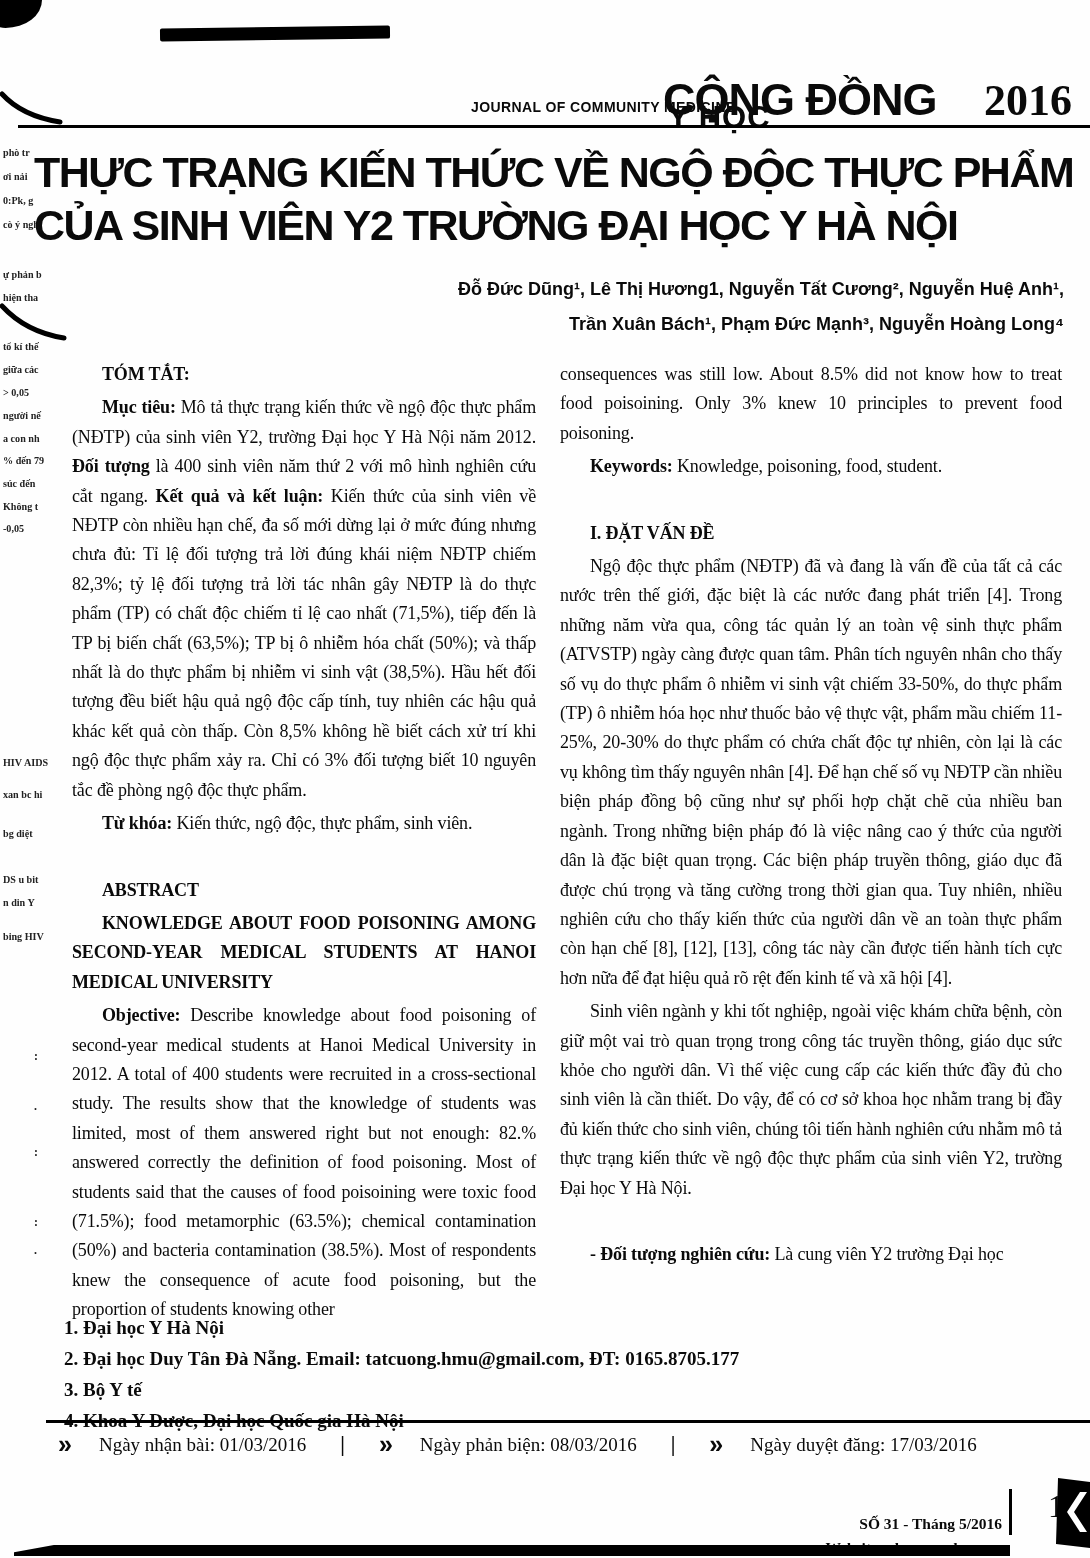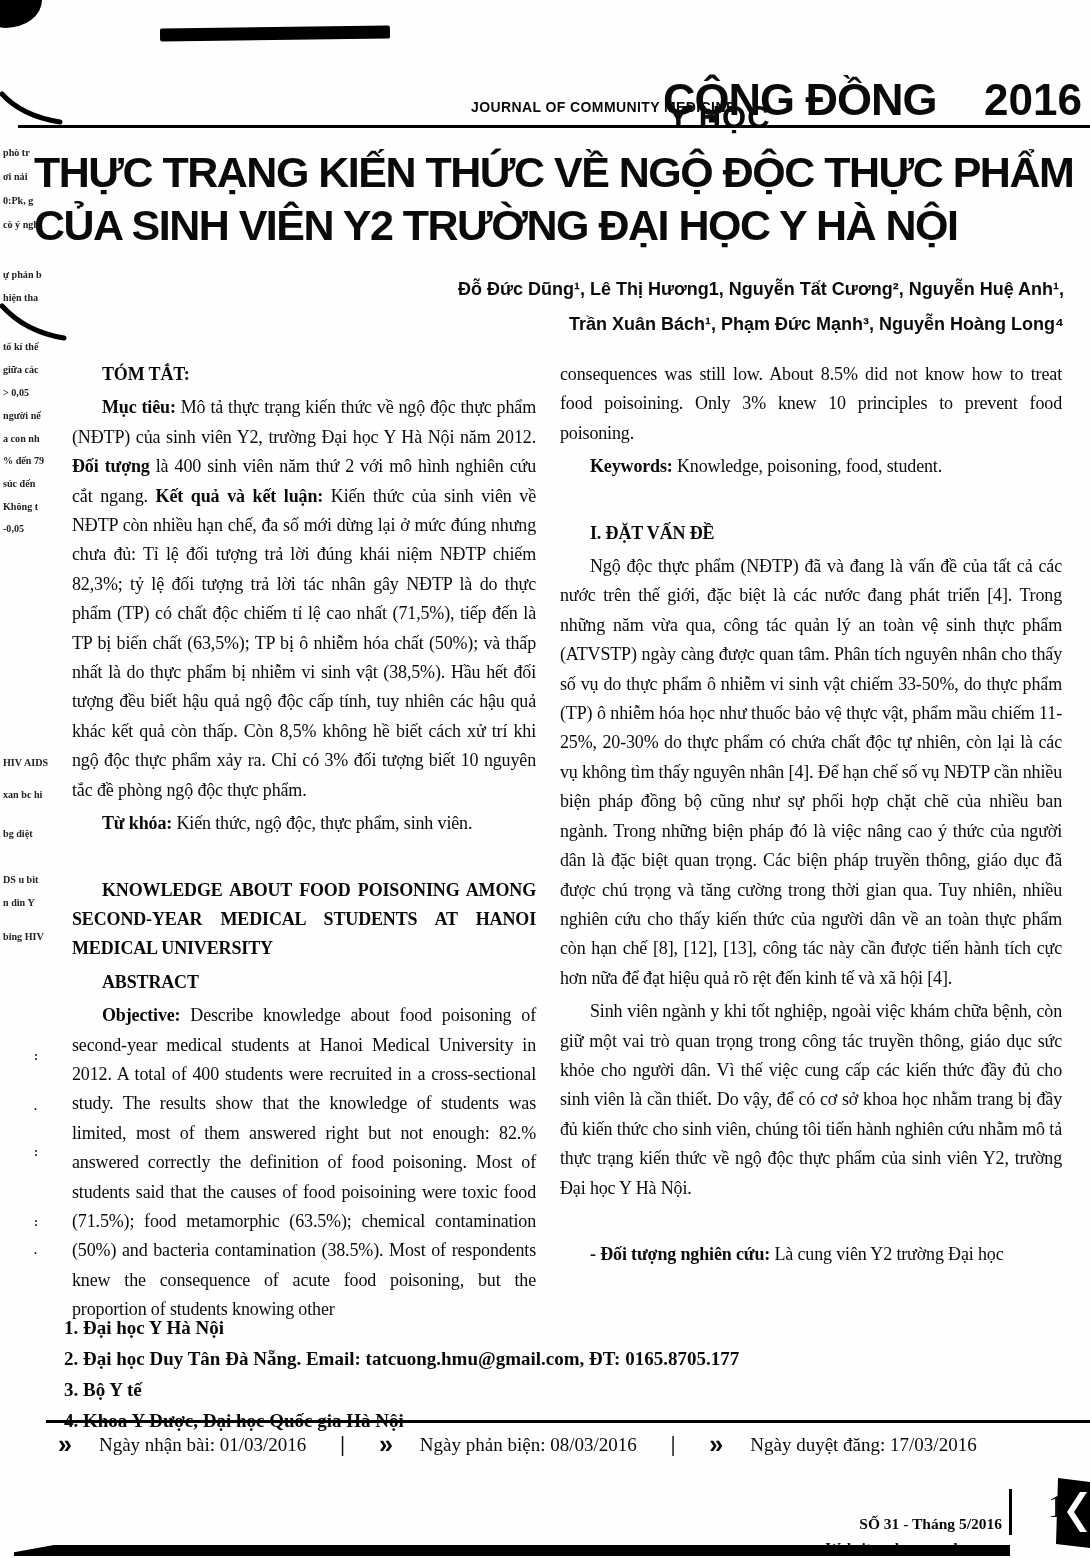--- a/index.html
+++ b/index.html
@@ -22,21 +22,21 @@
   .masthead-yhoc { position:absolute; left:668px; top:56px;
     font-family:"Liberation Sans","DejaVu Sans",sans-serif;
     font-size:31px; font-weight:900; letter-spacing:1px;margin-top:44px; }
   .masthead-small { position:absolute; left:423px; top:99px;
     font-family:"Liberation Sans","DejaVu Sans",sans-serif;
     font-size:14px; font-weight:700; letter-spacing:0.4px;margin-left:48px; }
   .masthead-big { position:absolute; left:663px; top:74px;
     font-family:"Liberation Sans","DejaVu Sans",sans-serif;
     font-size:45px; font-weight:900; letter-spacing:-1px; }
   .masthead-year { position:absolute; left:984px; top:75px;
-    font-family:Liberation Sans, sans-serif;
+    font-family:Liberation Serif, serif;
     font-size:44px; font-weight:900; }
   .header-rule { position:absolute; left:18px; top:125px; width:1072px; height:3px; background:#000; }
   
   .article-title { position:absolute; left:34px; top:146px; width:1040px;
     font-family:"Liberation Sans","DejaVu Sans",sans-serif;
     font-size:43px; font-weight:900; letter-spacing:-1.5px; line-height:53px; }
   .authors { position:absolute; right:26px; top:272px; text-align:right;
     font-family:"Liberation Sans","DejaVu Sans",sans-serif;
     font-size:18px; font-weight:700; line-height:35px;margin-left:44px; }
   
@@ -123,22 +123,22 @@
   <div class="authors">
     <div>Đỗ Đức Dũng¹, Lê Thị Hương1, Nguyễn Tất Cương², Nguyễn Huệ Anh¹,</div>
     <div>Trần Xuân Bách¹, Phạm Đức Mạnh³, Nguyễn Hoàng Long⁴</div>
   </div>
 
   <div class="col col-left">
     <p class="heading indent">TÓM TẮT:</p>
     <p class="indent"><span class="b">Mục tiêu:</span><span> Mô tả thực trạng kiến thức về ngộ độc thực phẩm (NĐTP) của sinh viên Y2, trường Đại học Y Hà Nội năm 2012. </span><span class="b">Đối tượng</span><span> là 400 sinh viên năm thứ 2 với mô hình nghiên cứu cắt ngang. </span><span class="b">Kết quả và kết luận:</span><span> Kiến thức của sinh viên về NĐTP còn nhiều hạn chế, đa số mới dừng lại ở mức đúng nhưng chưa đủ: Tỉ lệ đối tượng trả lời đúng khái niệm NĐTP chiếm 82,3%; tỷ lệ đối tượng trả lời tác nhân gây NĐTP là do thực phẩm (TP) có chất độc chiếm tỉ lệ cao nhất (71,5%), tiếp đến là TP bị biến chất (63,5%); TP bị ô nhiễm hóa chất (50%); và thấp nhất là do thực phẩm bị nhiễm vi sinh vật (38,5%). Hầu hết đối tượng đều biết hậu quả ngộ độc cấp tính, tuy nhiên các hậu quả khác kết quả còn thấp. Còn 8,5% không hề biết cách xử trí khi ngộ độc thực phẩm xảy ra. Chỉ có 3% đối tượng biết 10 nguyên tắc đề phòng ngộ độc thực phẩm.</span></p>
     <p class="indent"><span class="b">Từ khóa:</span><span> Kiến thức, ngộ độc, thực phẩm, sinh viên.</span></p>
     <div class="gap"></div>
+    <p class="heading indent">ABSTRACT</p>
     <p class="heading indent">KNOWLEDGE ABOUT FOOD POISONING AMONG SECOND-YEAR MEDICAL STUDENTS AT HANOI MEDICAL UNIVERSITY</p>
-    <p class="heading indent">ABSTRACT</p>
     <p class="indent"><span class="b">Objective:</span><span> Describe knowledge about food poisoning of second-year medical students at Hanoi Medical University in 2012. A total of 400 students were recruited in a cross-sectional study. The results show that the knowledge of students was limited, most of them answered right but not enough: 82.% answered correctly the definition of food poisoning. Most of students said that the causes of food poisoining were toxic food (71.5%); food metamorphic (63.5%); chemical contamination (50%) and bacteria contamination (38.5%). Most of respondents knew the consequence of acute food poisoning, but the proportion of students knowing other</span></p>
   </div>
 
   <div class="col col-right">
     <p>consequences was still low. About 8.5% did not know how to treat food poisoining. Only 3% knew 10 principles to prevent food poisoning.</p>
     <p class="indent"><span class="b">Keywords:</span><span> Knowledge, poisoning, food, student.</span></p>
     <div class="gap"></div>
     <p class="heading indent">I. ĐẶT VẤN ĐỀ</p>
     <p class="indent">Ngộ độc thực phẩm (NĐTP) đã và đang là vấn đề của tất cả các nước trên thế giới, đặc biệt là các nước đang phát triển [4]. Trong những năm vừa qua, công tác quản lý an toàn vệ sinh thực phẩm (ATVSTP) ngày càng được quan tâm. Phân tích nguyên nhân cho thấy số vụ do thực phẩm ô nhiễm vi sinh vật chiếm 33-50%, do thực phẩm (TP) ô nhiễm hóa học như thuốc bảo vệ thực vật, phẩm mầu chiếm 11-25%, 20-30% do thực phẩm có chứa chất độc tự nhiên, còn lại là các vụ không tìm thấy nguyên nhân [4]. Để hạn chế số vụ NĐTP cần nhiều biện pháp đồng bộ cũng như sự phối hợp chặt chẽ của nhiều ban ngành. Trong những biện pháp đó là việc nâng cao ý thức của người dân là đặc biệt quan trọng. Các biện pháp truyền thông, giáo dục đã được chú trọng và tăng cường trong thời gian qua. Tuy nhiên, nhiều nghiên cứu cho thấy kiến thức của người dân về an toàn thực phẩm còn hạn chế [8], [12], [13], công tác này cần được tiến hành tích cực hơn nữa để đạt hiệu quả rõ rệt đến kinh tế và xã hội [4].</p>
     <p class="indent">Sinh viên ngành y khi tốt nghiệp, ngoài việc khám chữa bệnh, còn giữ một vai trò quan trọng trong công tác truyền thông, giáo dục sức khỏe cho người dân. Vì thế việc cung cấp các kiến thức đầy đủ cho sinh viên là cần thiết. Do vậy, để có cơ sở khoa học nhằm trang bị đầy đủ kiến thức cho sinh viên, chúng tôi tiến hành nghiên cứu nhằm mô tả thực trạng kiến thức về ngộ độc thực phẩm của sinh viên Y2, trường Đại học Y Hà Nội.</p>

